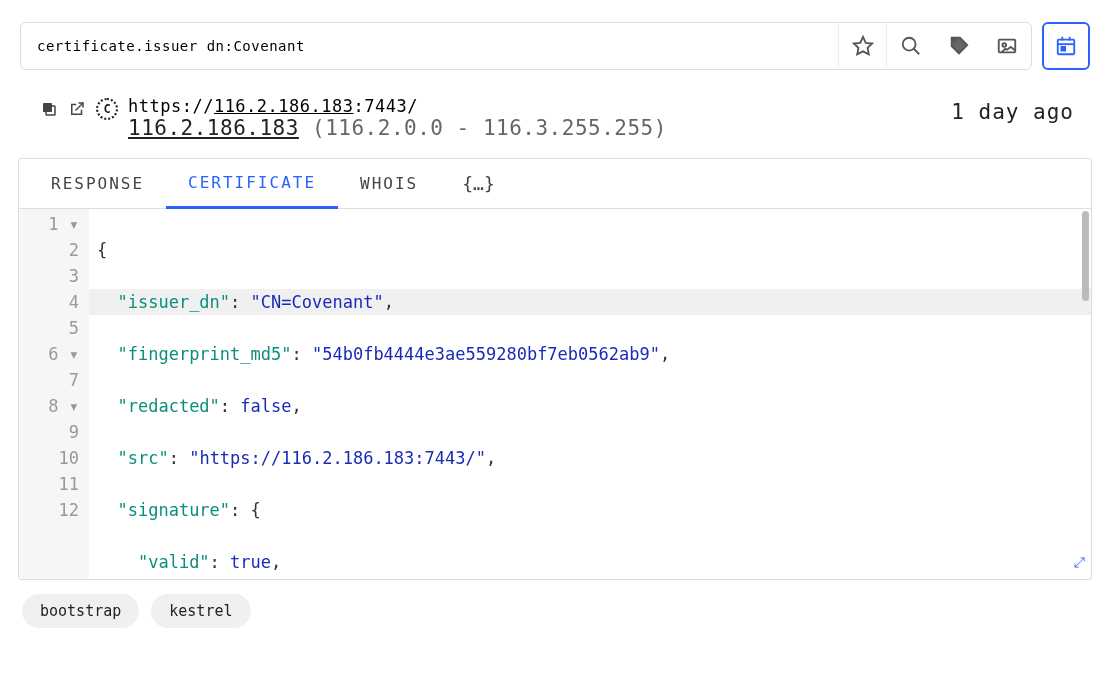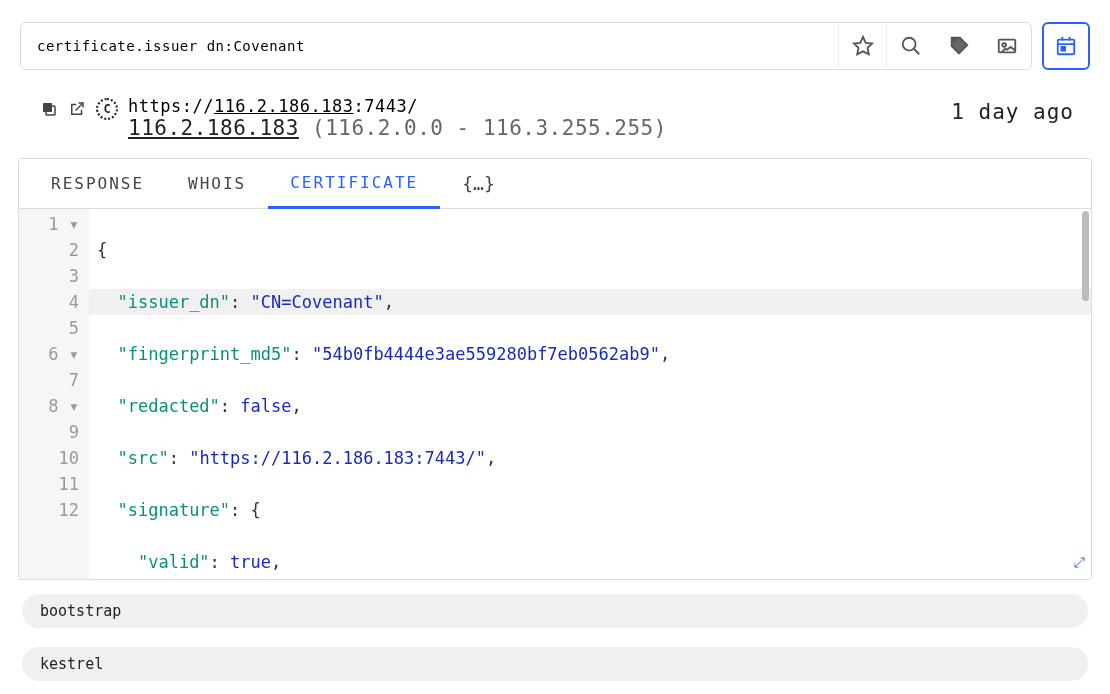--- a/index.html
+++ b/index.html
@@ -208,23 +208,22 @@
   right: 6px;
   bottom: 4px;
   color: #2962ff;
   font-size: 14px;
   cursor: pointer;
 }
 
 
 .tags-row {
   display: flex;
-  gap: 19px;
+  gap: 12px;
   padding: 14px 22px;
-  flex-direction: column;
 }
 .chip {
   background: #f0f0f0;
   border-radius: 18px;
   padding: 8px 18px;
   font-family: 'Menlo', 'Consolas', monospace;
   font-size: 15px;
   color: #222;
 }
 </style>
@@ -296,22 +295,22 @@
         <span class="ip-underline">116.2.186.183</span><span class="ip-range"> (116.2.0.0 - 116.3.255.255)</span>
       </div>
     </div>
   </div>
   <div class="time-ago">1 day ago</div>
 </div>
 
 <div class="panel">
   <div class="tabs">
     <div class="tab">Response</div>
+    <div class="tab active">Certificate</div>
     <div class="tab">Whois</div>
-    <div class="tab active">Certificate</div>
     <div class="tab json-tab">{…}</div>
   </div>
 
   <div class="code-viewer">
     <div class="gutter">
       <div>1 ▾</div>
       <div>2</div>
       <div>3</div>
       <div>4</div>
       <div>5</div>

